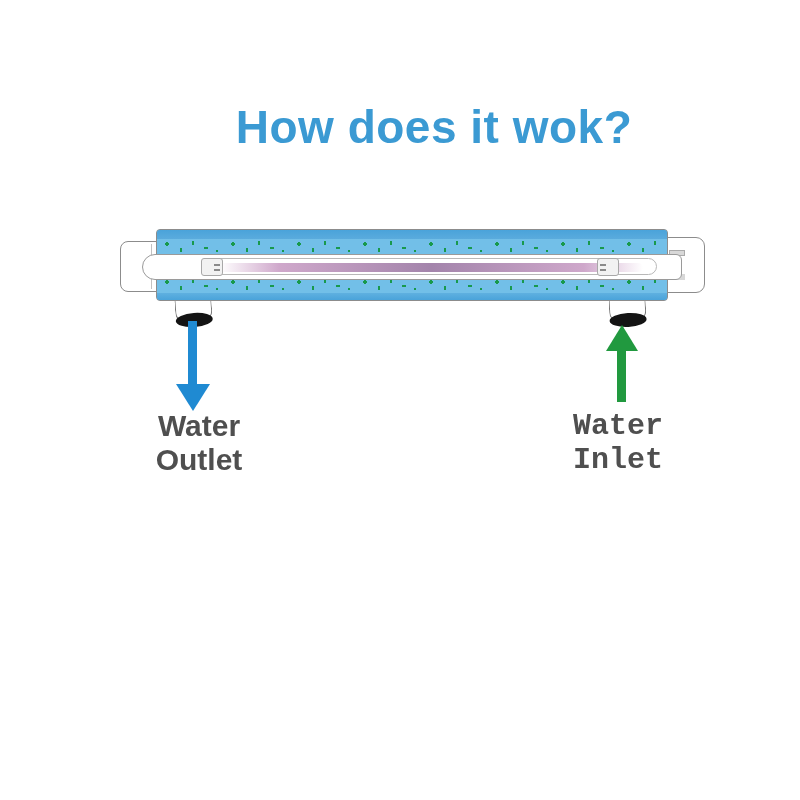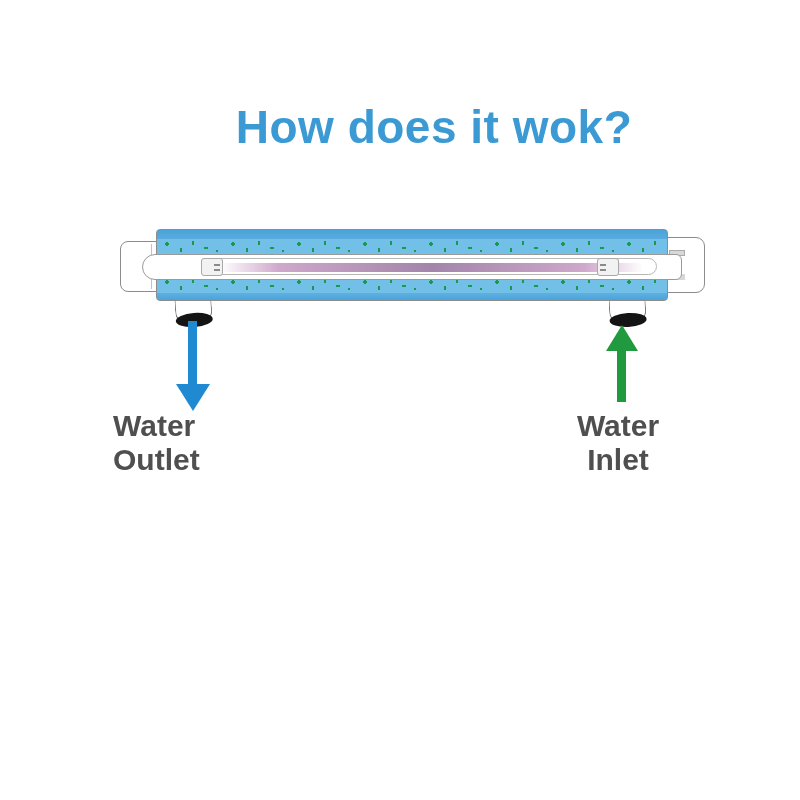--- a/index.html
+++ b/index.html
@@ -68,22 +68,22 @@
   .arrow-outlet{left:159px;top:321px;width:35px;}
   .arrow-outlet .shaft{height:63px;background:var(--outlet-arrow);}
   .arrow-outlet .head{border-left:17.5px solid transparent;border-right:17.5px solid transparent;
                       border-top:27px solid var(--outlet-arrow);}
   .arrow-inlet{left:589px;top:325px;width:33px;}
   .arrow-inlet .head{border-left:16.5px solid transparent;border-right:16.5px solid transparent;
                      border-bottom:26px solid var(--inlet-arrow);}
   .arrow-inlet .shaft{height:51px;background:var(--inlet-arrow);}
 
   .label{position:absolute;top:409px;font-size:30px;font-weight:bold;color:var(--label-gray);}
-  .label-outlet{left:97px;width:172px;}
-  .label-inlet{left:527px;width:150px;text-align:center;}
+  .label-outlet{left:97px;width:172px;text-align:center;}
+  .label-inlet{left:527px;width:150px;text-align:center;font-family:Liberation Mono, monospace;}
 </style>
 </head>
 <body>
 
 <div id="canvas">
 
   <h1 class="title">How does it wok?</h1>
 
   <div class="device">
 

